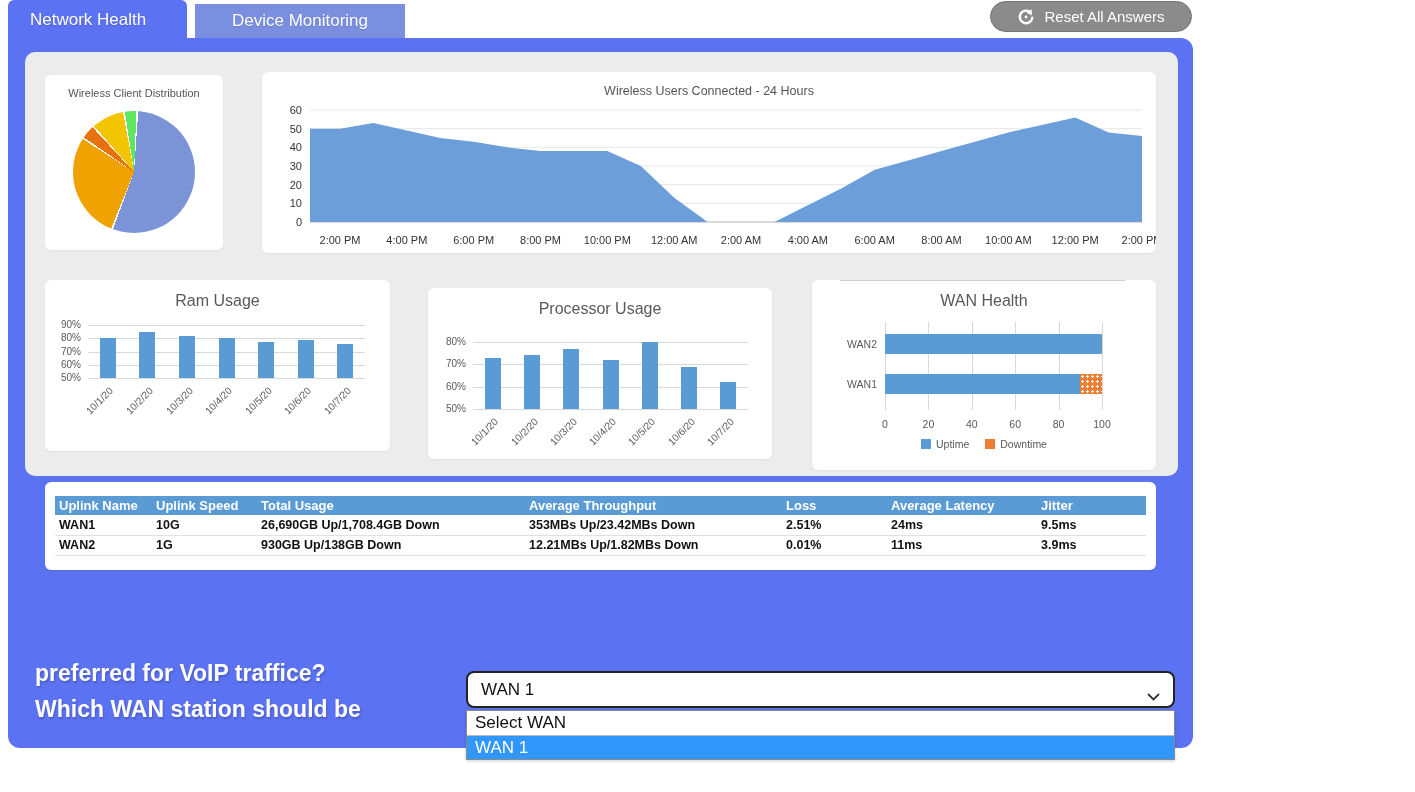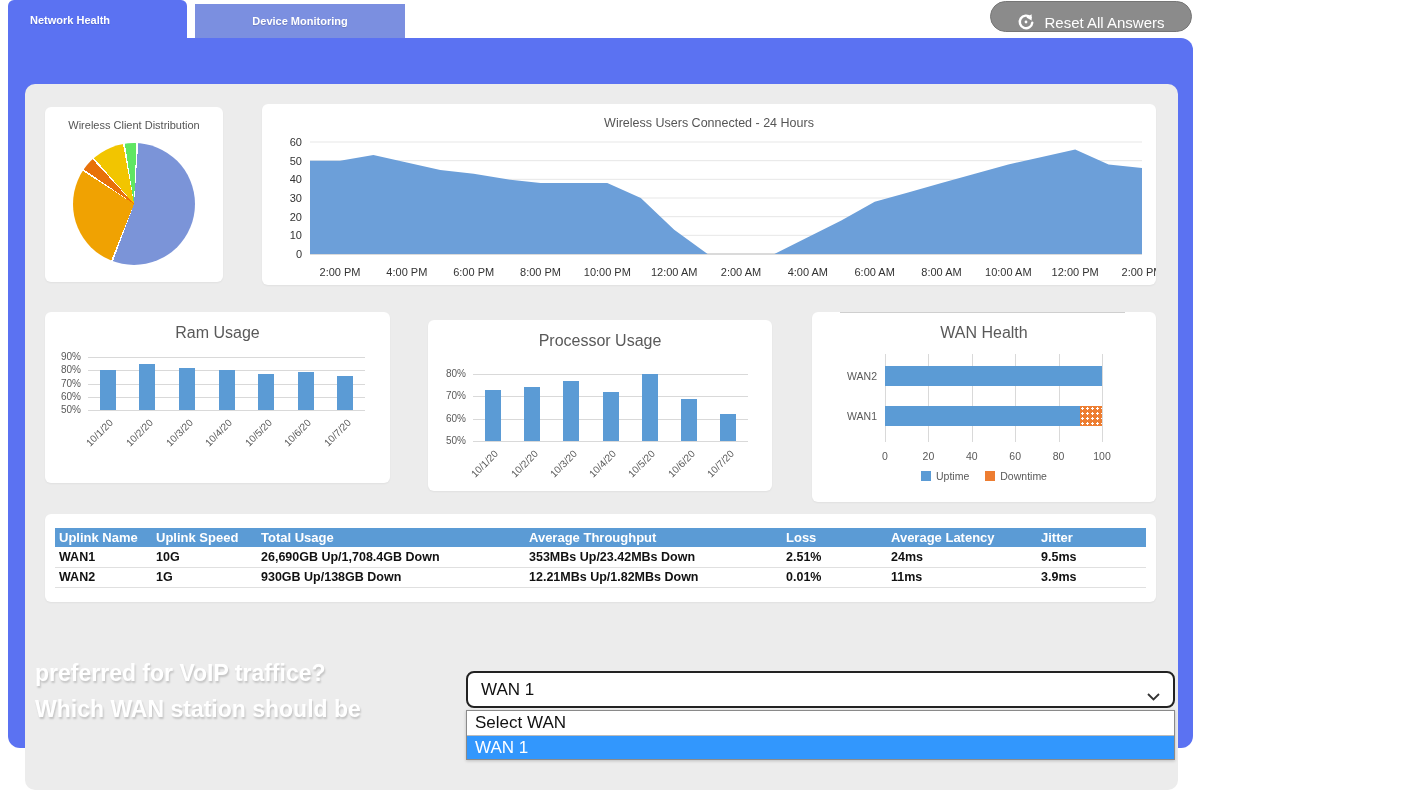--- a/index.html
+++ b/index.html
@@ -7,39 +7,39 @@
     --tab-blue:#7B8FE0;
     --content-bg:#ECECEC;
     --btn-gray:#8B8B8B;
     --hdr-blue:#5B9BD5;
   }
   *{margin:0;padding:0;box-sizing:border-box;}
   body{background:#fff;font-family:"Liberation Sans",sans-serif;}
   .page{position:relative;width:1415px;height:792px;background:#fff;overflow:hidden;}
 
   
-  .tab{position:absolute;color:#fff;font-weight:bold;font-size:11px;cursor:pointer;
+  .tab{position:absolute;color:#fff;font-weight:normal;font-size:17px;cursor:pointer;
        text-shadow:0 1px 1px rgba(0,0,0,.15);}
   .tab-active{left:8px;top:0;width:179px;height:38px;background:var(--panel-blue);
        line-height:40px;padding-left:22px;border-radius:6px 6px 0 0;}
   .tab-inactive{left:193px;top:2px;width:214px;height:36px;background:var(--tab-blue);
        line-height:34px;text-align:center;border:2px solid #fff;border-bottom:none;}
 
   
   .toolbtn{position:absolute;top:1px;height:31px;border-radius:16px;background:var(--btn-gray);
        border:1px solid #767676;color:#fff;font-size:15px;display:flex;align-items:center;
        justify-content:center;gap:9px;cursor:pointer;font-family:inherit;}
   .btn-show{left:790px;width:183px;}
-  .btn-reset{left:990px;width:202px;align-items:flex-end;}
+  .btn-reset{left:990px;width:202px;}
 
   
   .blue-panel{position:absolute;left:8px;top:38px;width:1185px;height:710px;
        background:var(--panel-blue);border-radius:0 12px 12px 12px;}
-  .gray-panel{position:absolute;left:17px;top:14px;width:1153px;height:706px;
-       background:var(--content-bg);border-radius:10px;margin-top:32px;}
+  .gray-panel{position:absolute;left:17px;top:14px;width:1153px;height:424px;
+       background:var(--content-bg);border-radius:10px;}
 
   .card{position:absolute;background:#fff;border-radius:6px;box-shadow:0 1px 2px rgba(0,0,0,.05);}
   .card-title{position:absolute;width:100%;text-align:center;color:#595959;}
 
   .pie-card{left:20px;top:23px;width:178px;height:175px;}
   .pie-title{top:12px;font-size:11px;color:#555;}
   .pie-disc{position:absolute;left:28px;top:36px;width:122px;height:122px;border-radius:50%;}
 
   .area-card{left:237px;top:20px;width:894px;height:181px;text-decoration:underline;}
   .area-title{top:12px;font-size:12.5px;color:#555;}

